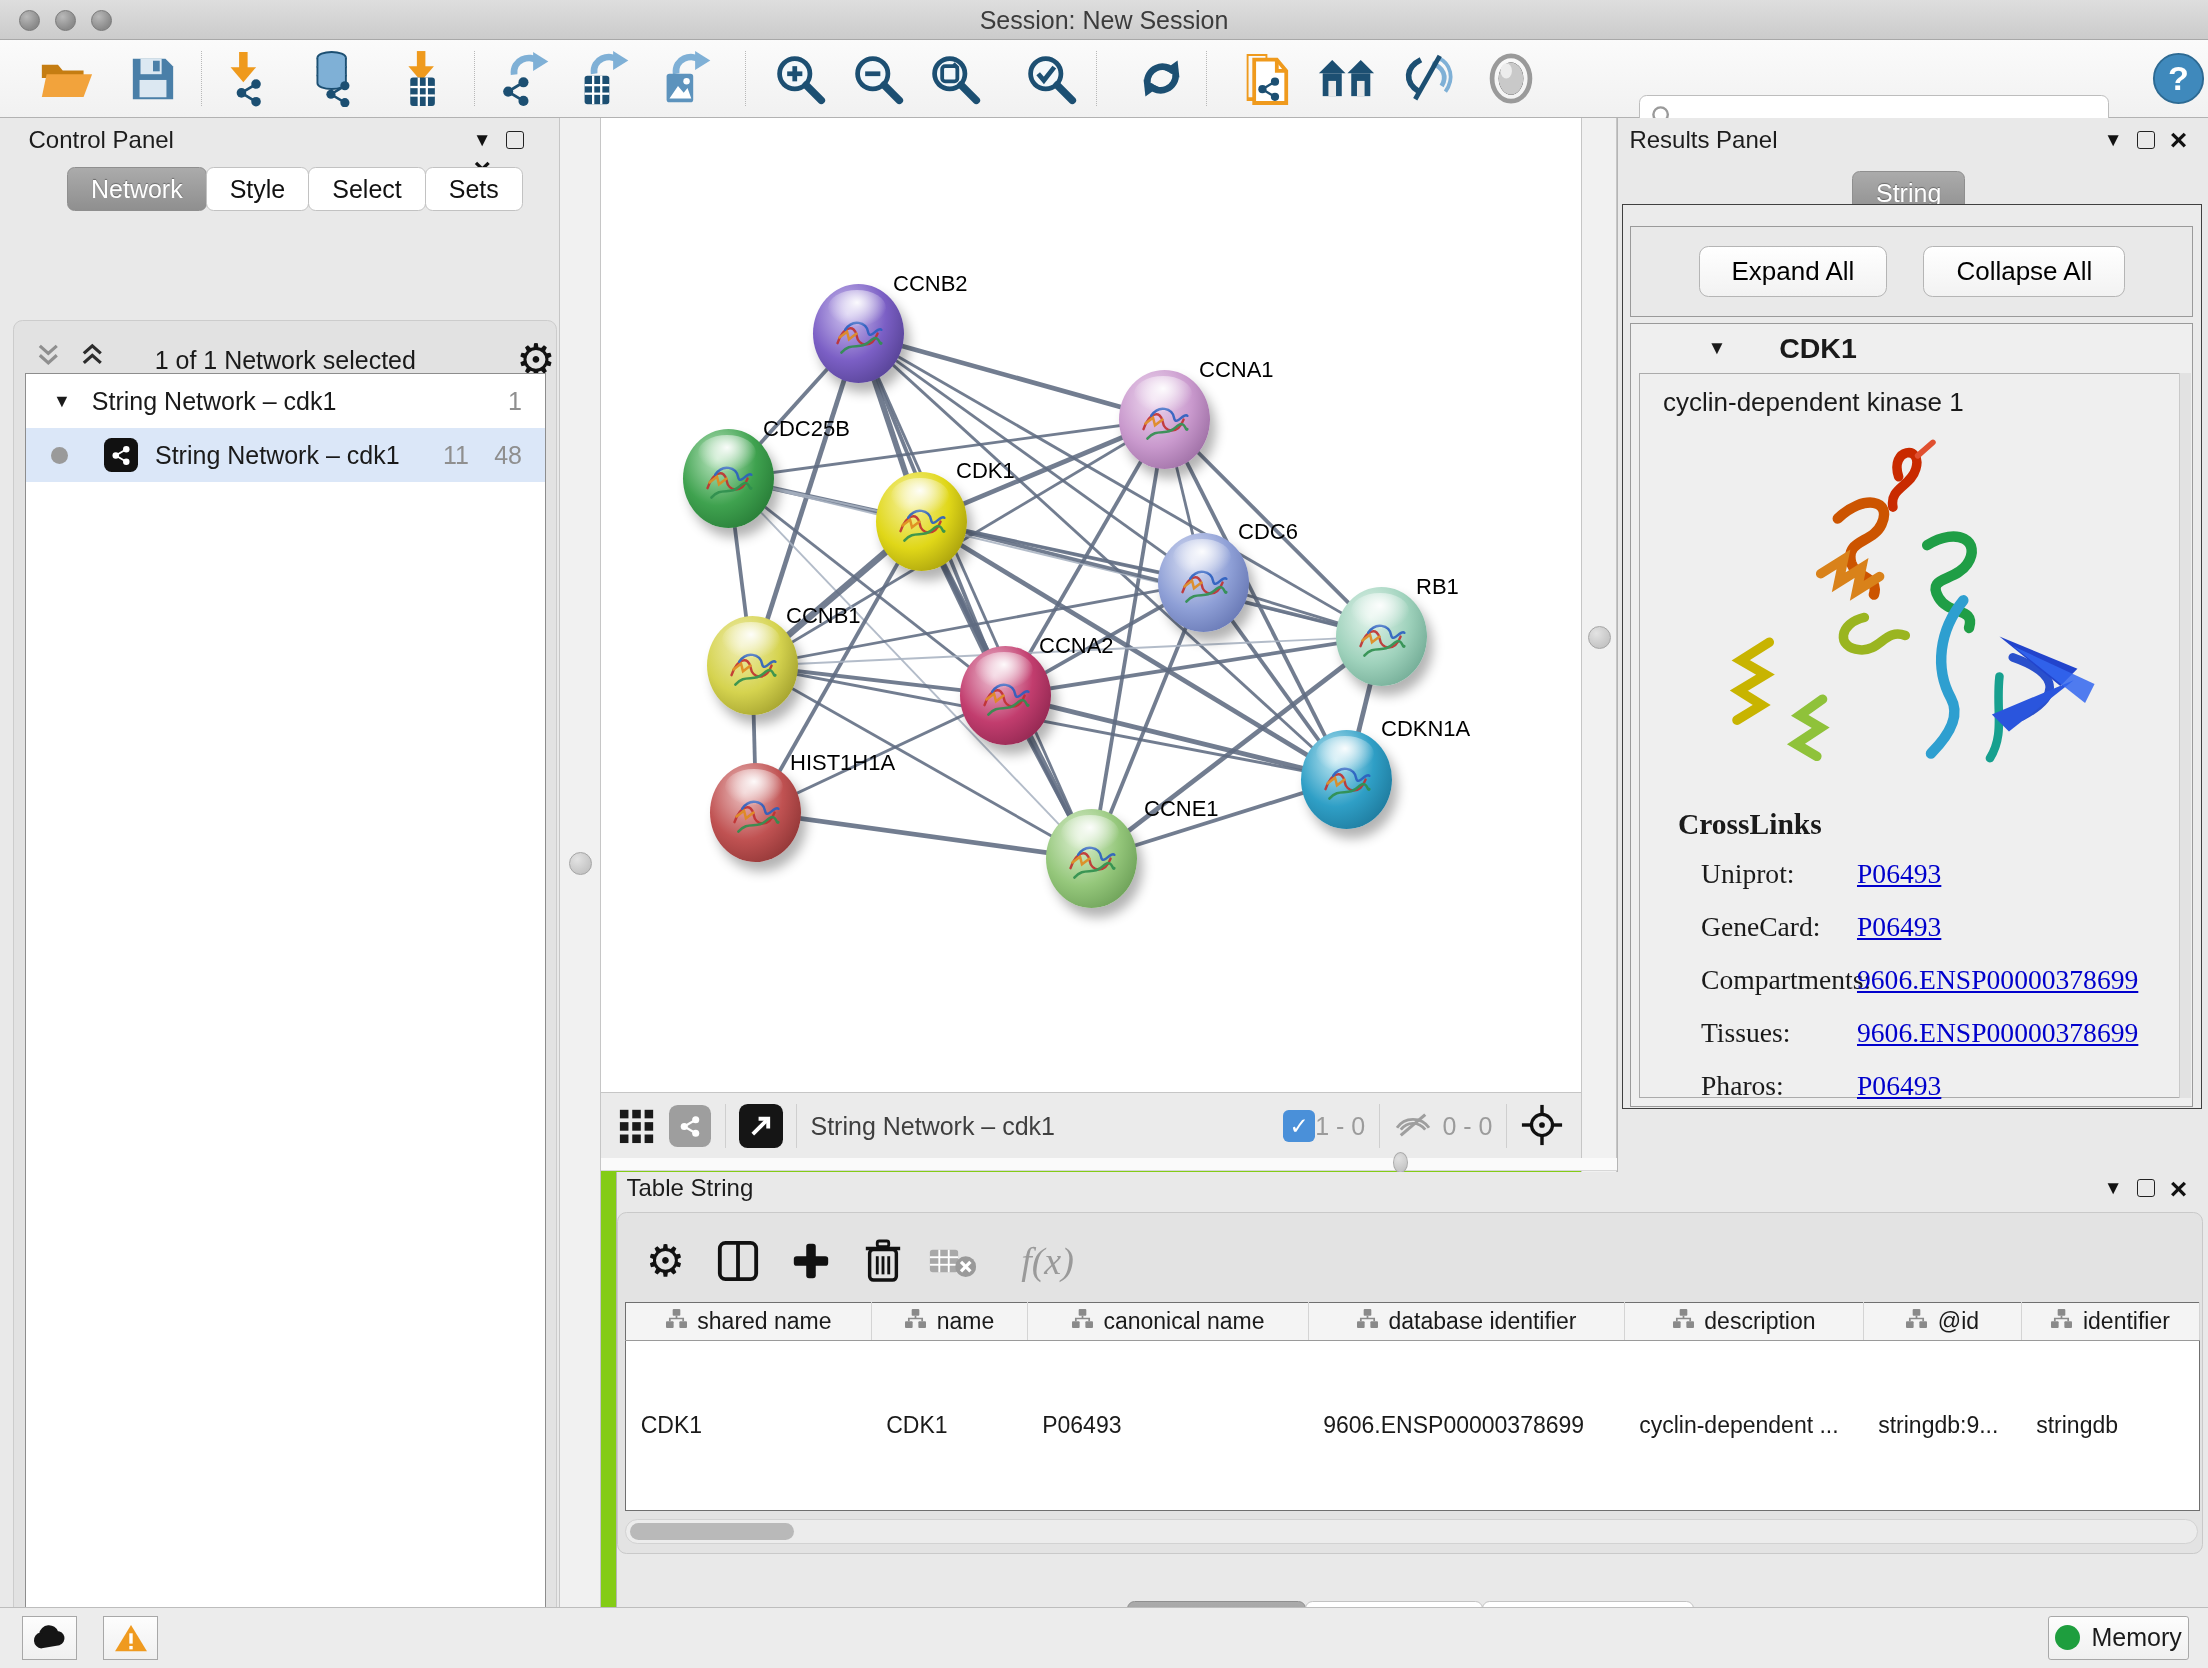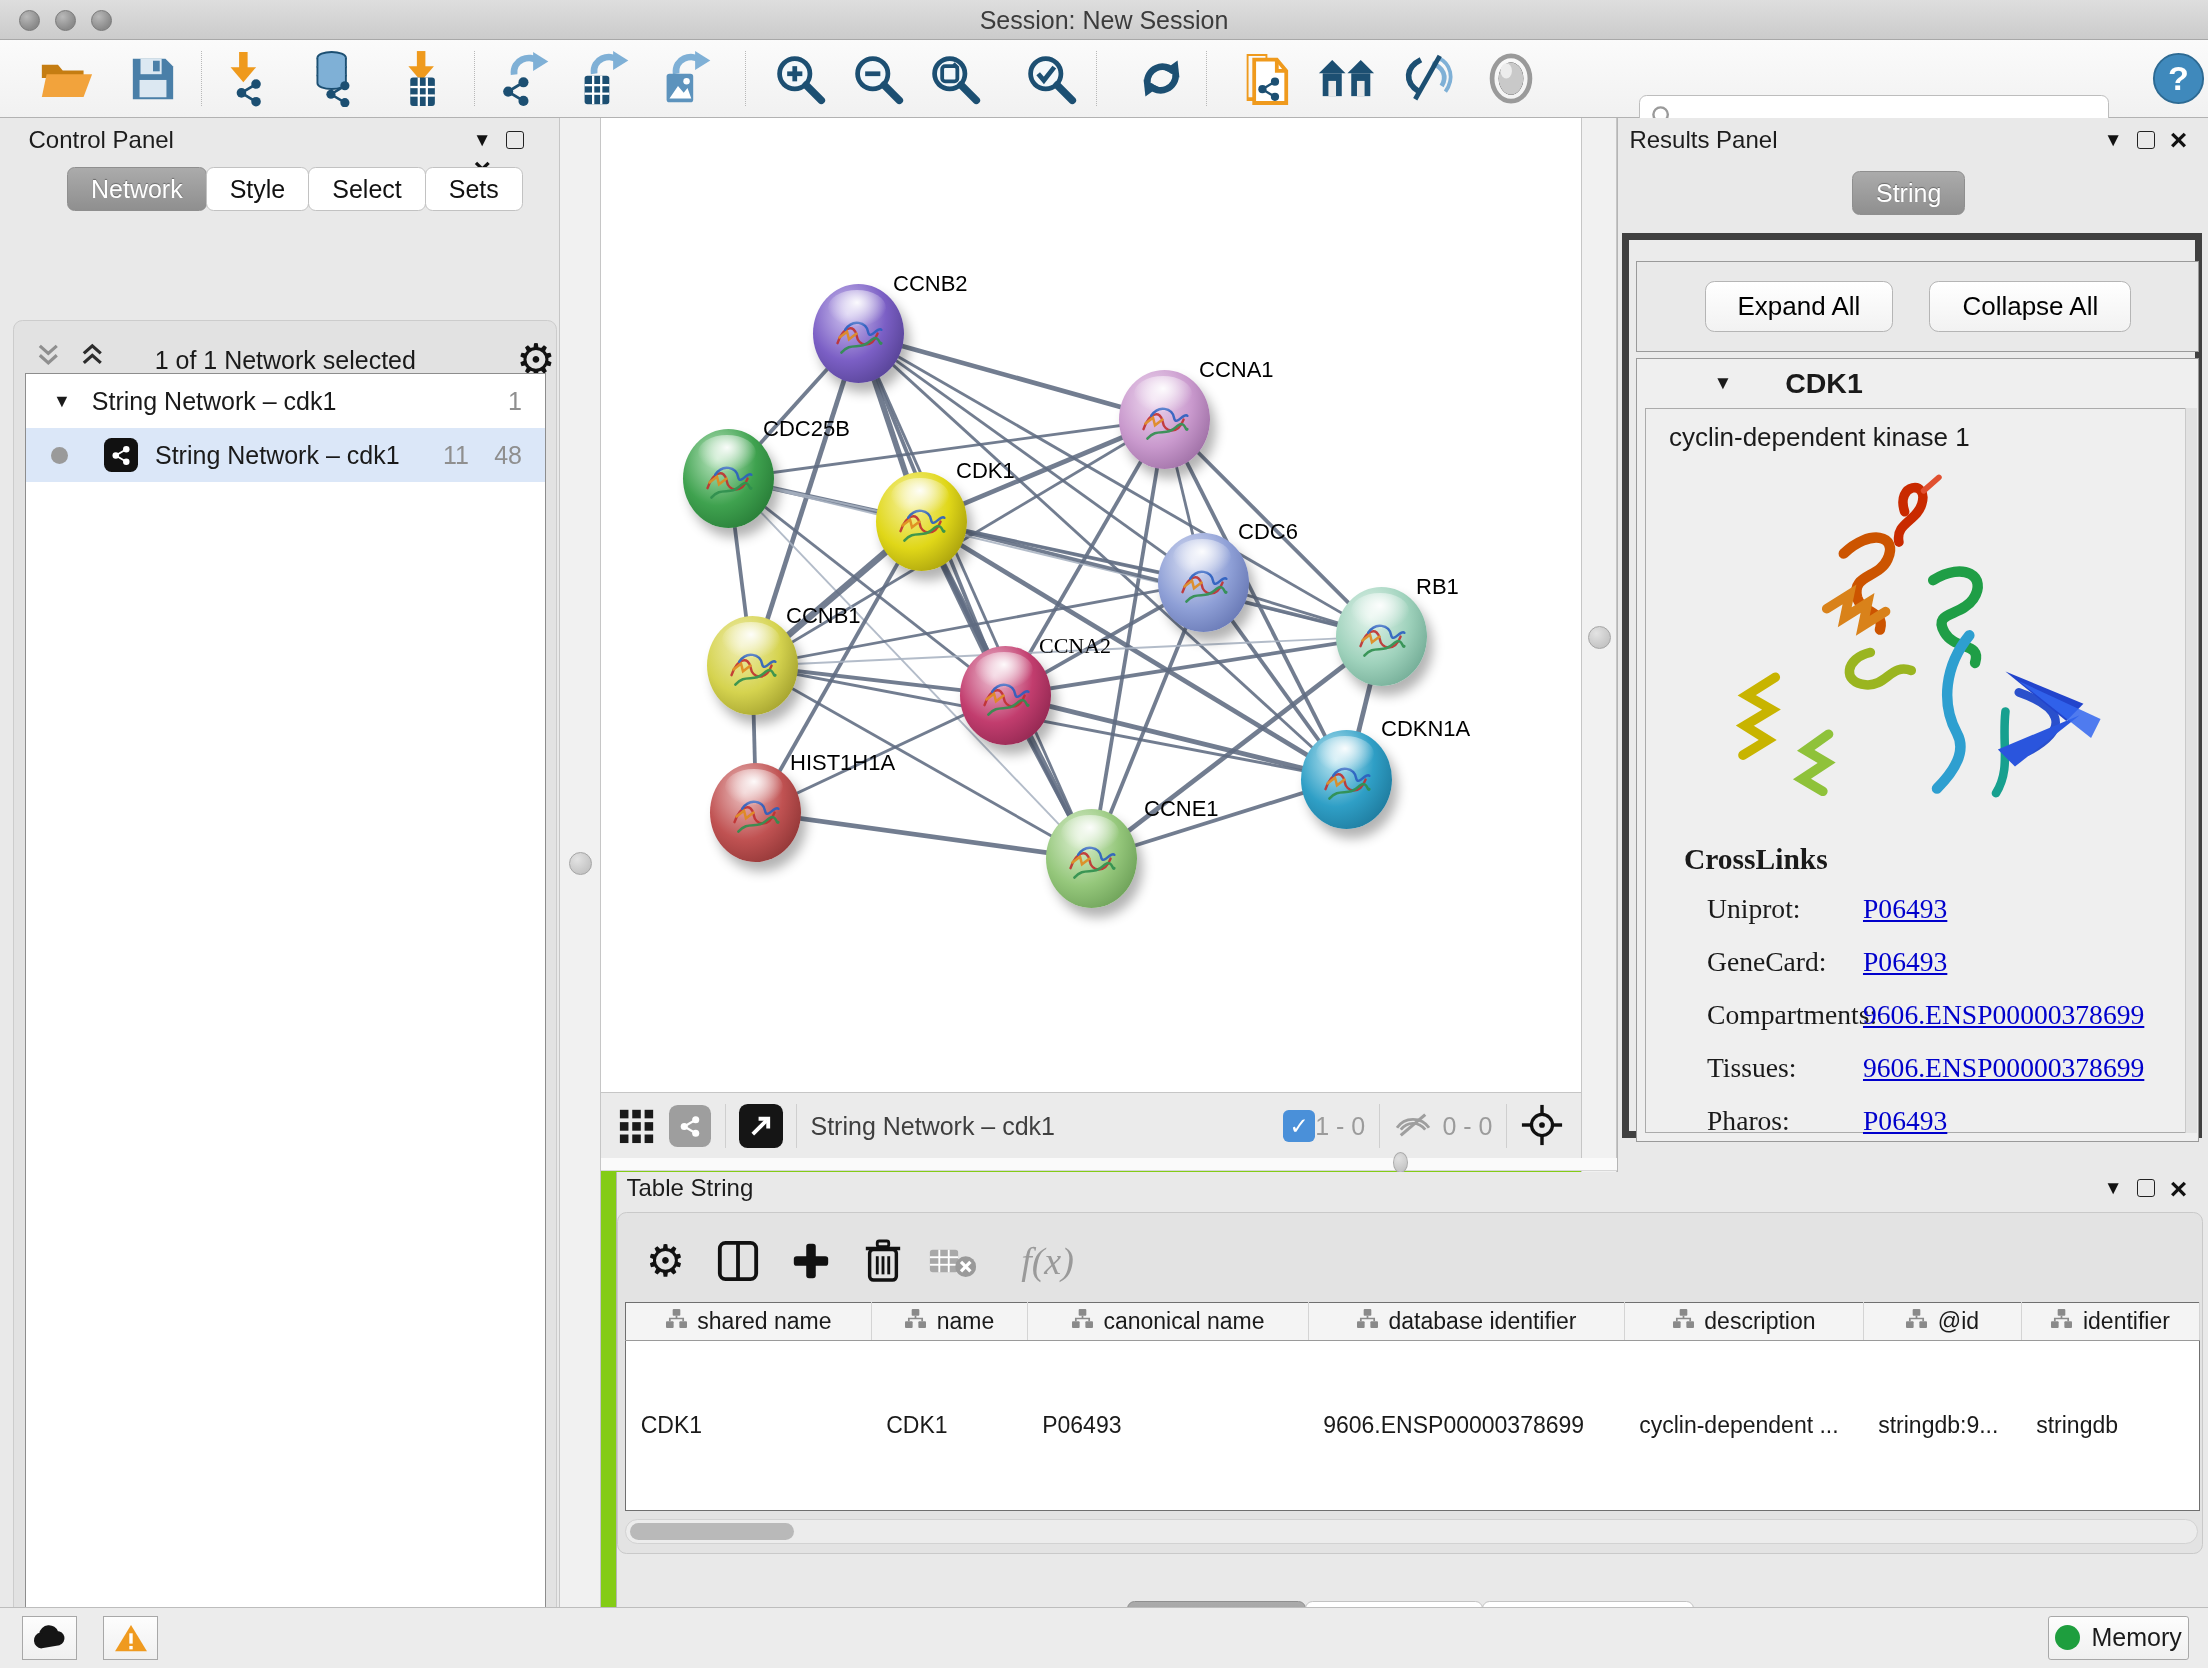--- a/index.html
+++ b/index.html
@@ -53,21 +53,21 @@
 .net-label{position:absolute;font-size:22px;color:#000;white-space:nowrap}
 #net-status{position:absolute;left:601px;top:1092px;width:980px;height:67px;background:#ebebeb;border-top:1px solid #c6c6c6;display:flex;align-items:center}
 #net-status .sep{width:0;height:44px;border-left:1px solid #cfcfcf;margin:0 13.3px}
 #net-status .t{font-size:25px;color:#3f3f3f}
 #net-status .num{font-size:25px;color:#9b9b9b}
 #net-understrip{position:absolute;left:601px;top:1158px;width:1607px;height:13.3px;background:#fafafa;border-bottom:1px solid #d7d7d7}
 
 
 #results-panel{position:absolute;left:1617px;top:118px;width:592px;height:1489px;background:#e9e9e9;border-left:1.9px solid #b5b5b5}
 #rp-tab{position:absolute;left:234px;top:53px}
-#rp-outer{position:absolute;left:3.8px;top:115px;width:580px;height:905px;background:#ebebeb;border:7px solid #404040}
+#rp-outer{position:absolute;left:3.8px;top:86px;width:580px;height:905px;background:#ebebeb;border:1px solid #404040}
 #rp-expandbox{position:absolute;left:7.6px;top:21px;width:563px;height:91px;background:#e9e9e9;border:1px solid #9a9a9a;display:flex;align-items:center;justify-content:center;gap:36px}
 .rp-btn{background:linear-gradient(#ffffff,#f2f2f2);border:1px solid #b5b5b5;border-radius:9.5px;font-size:26px;padding:8.6px 32px}
 #rp-entry{position:absolute;left:7.6px;top:118px;width:563px;height:784px;background:#efefef;border:1px solid #9a9a9a}
 #rp-entry-header{height:48px;display:flex;align-items:center;gap:53px;padding-left:76px}
 #rp-entry-header .nm{font-size:28.5px;font-weight:bold}
 #rp-inner{position:absolute;left:7.6px;top:49px;width:546px;height:725px;background:#efefef;border:1px solid #ababab}
 #rp-desc{font-size:26px;padding:13.3px 0 0 23px}
 #crosslinks{position:absolute;left:38px;top:434px;font-family:Liberation Serif, serif}
 #crosslinks .hd{font-size:29.5px;font-weight:bold;margin-bottom:17px}
 .cl-row{display:flex;margin-bottom:21px}
@@ -502,21 +502,21 @@
         <svg width="61" height="61" viewBox="0 0 64 64" style="position:absolute;left:15px;top:21px">
           <g fill="none" stroke-linecap="round" stroke-width="2.6" opacity="0.9">
             <path d="M10 40 C16 22 28 20 30 32 S46 46 52 30" stroke="#c03030"></path>
             <path d="M14 50 C24 38 34 48 44 38 S54 44 56 40" stroke="#2f8f4e"></path>
             <path d="M18 26 C26 14 40 18 42 28 S52 22 56 26" stroke="#2b5fc0"></path>
             <path d="M12 34 l8 -6 l2 8 l8 -6" stroke="#e08a1e"></path>
           </g>
         </svg>
         <span class="gloss"></span>
       </div>
-      <div class="net-label" style="left: 438px; top: 515px; font-family: Liberation Serif, serif;">CCNA2</div>
+      <div class="net-label" style="left: 438px; top: 515px;">CCNA2</div>
       <div class="net-node" style="left: 700px; top: 612px; background: radial-gradient(at 38% 30%, rgb(191, 231, 242) 0%, rgb(47, 159, 198) 48%, rgb(23, 106, 139) 96%);">
         <svg width="61" height="61" viewBox="0 0 64 64" style="position:absolute;left:15px;top:21px">
           <g fill="none" stroke-linecap="round" stroke-width="2.6" opacity="0.9">
             <path d="M10 40 C16 22 28 20 30 32 S46 46 52 30" stroke="#c03030"></path>
             <path d="M14 50 C24 38 34 48 44 38 S54 44 56 40" stroke="#2f8f4e"></path>
             <path d="M18 26 C26 14 40 18 42 28 S52 22 56 26" stroke="#2b5fc0"></path>
             <path d="M12 34 l8 -6 l2 8 l8 -6" stroke="#e08a1e"></path>
           </g>
         </svg>
         <span class="gloss"></span>

